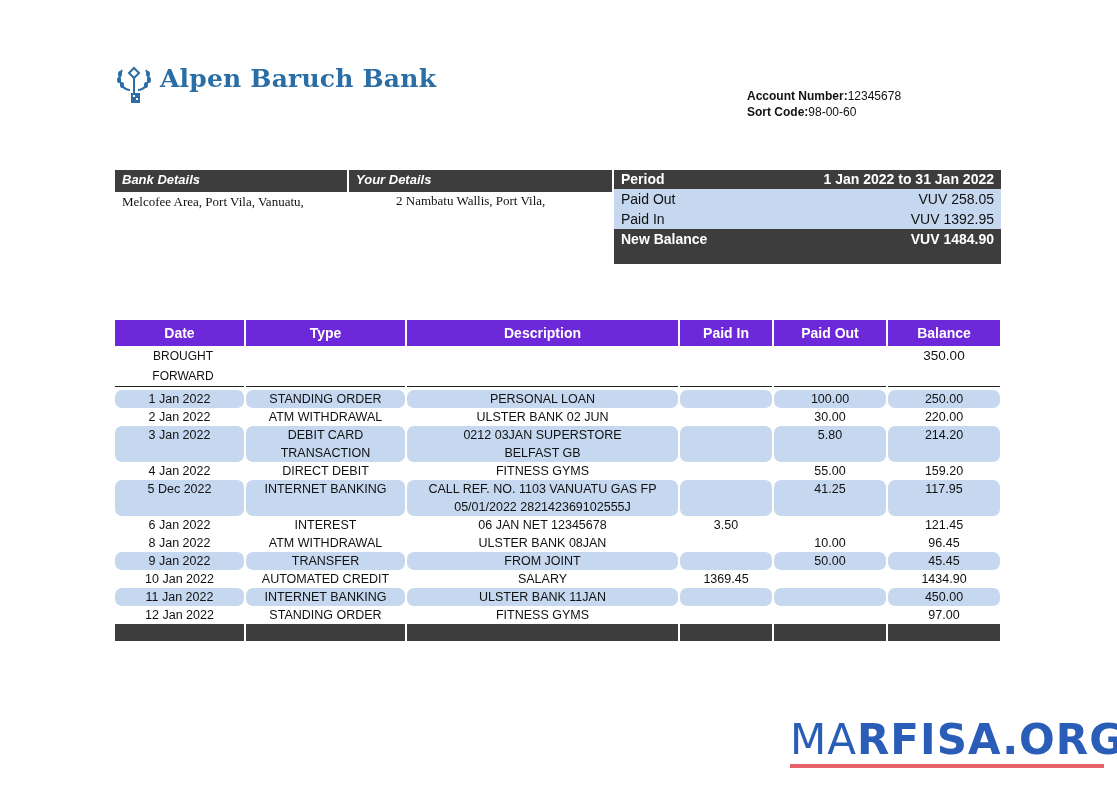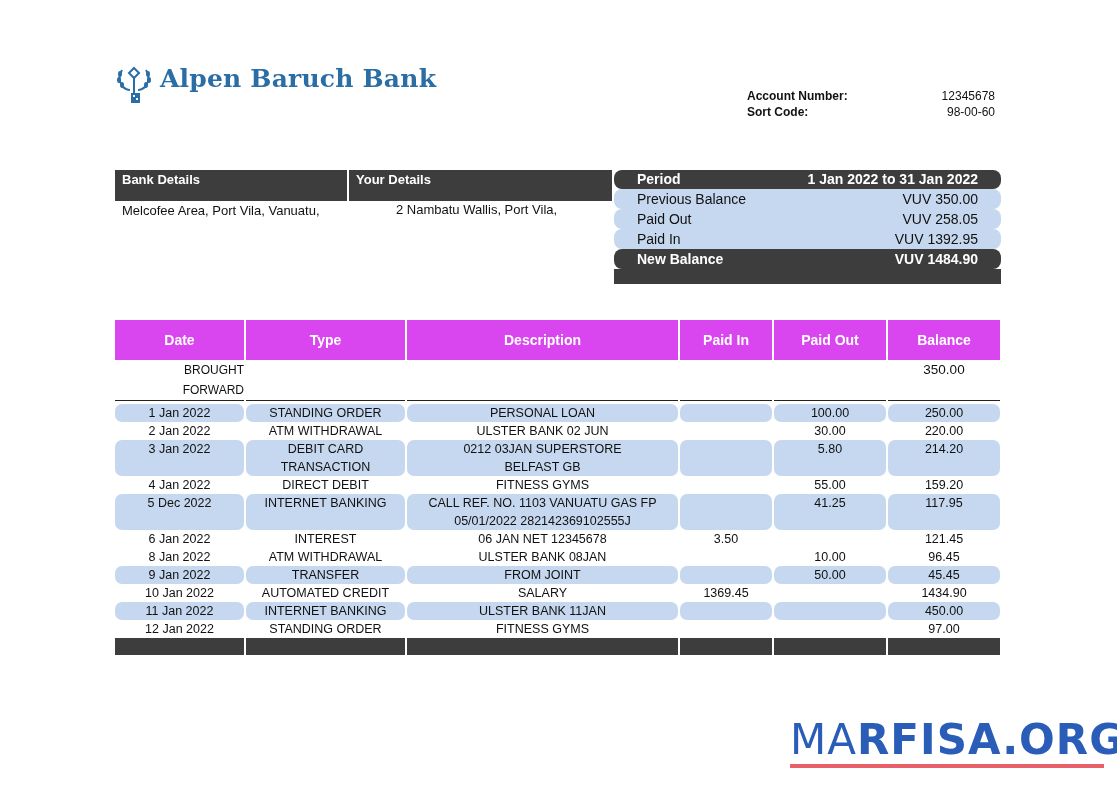--- a/index.html
+++ b/index.html
@@ -5,46 +5,46 @@
   html, body { margin:0; padding:0; background:#ffffff; }
   body { width:1117px; height:787px; position:relative; overflow:hidden;
          font-family:"Liberation Sans", "DejaVu Sans", sans-serif; color:#111; }
 
   .logo { position:absolute; left:114px; top:64px; display:flex; }
   .logo .key { width:40px; height:42px; margin-right:6px; }
   .logo .name { font-family:"DejaVu Serif", "Liberation Serif", serif; font-weight:bold;
                 font-size:25px; color:#2b6ea6; letter-spacing:0.2px; }
 
   .acct { position:absolute; left:747px; top:88px; width:248px; font-size:12px; }
-  .acct .row { display:flex; justify-content:space-between; height:16px; line-height:16px; }
+  .acct .row { display:flex; justify-content:flex-start; height:16px; line-height:16px; }
   .acct .lbl { font-weight:bold; }
 
   .dark { background:#3d3d3d; color:#fff; font-weight:bold; }
   .blue { background:#c6d8ef; }
 
   .box { position:absolute; font-size:13px; }
-  .box .hd { height:31px; line-height:19px; padding-left:7px; }
-  .box .body { padding-left:7px; line-height:19px; padding-top:0; }
+  .box .hd { height:22px; line-height:19px; padding-left:7px;font-style:italic; }
+  .box .body { padding-left:7px; line-height:19px; padding-top:0;font-family:Liberation Serif, serif; }
 
   .bank { left:115px; top:170px; width:232px; }
   .yours { left:349px; top:170px; width:263px; }
   .yours .body { line-height:18px;margin-left:40px; }
 
   .period { position:absolute; left:614px; top:170px; width:387px; font-size:14px; }
-  .period .r { display:flex; justify-content:space-between; padding:0 23px; height:20px; line-height:20px;border-radius:8px; }
+  .period .r { display:flex; justify-content:space-between; padding:0 7px; height:20px; line-height:20px; }
   .period .r.first { height:19px; line-height:19px; }
   .period .foot { height:15px; background:#3d3d3d; }
 
   table.tx { position:absolute; left:115px; top:320px; border-collapse:separate; border-spacing:2px 0;
              margin-left:-2px; font-size:12.5px; }
-  table.tx th { background:#d946ef; color:#fff; font-weight:bold; font-size:14px; height:40px; padding:0; text-align:center;margin-left:12px; }
+  table.tx th { background:#6d28d9; color:#fff; font-weight:bold; font-size:14px; height:26px; padding:0; text-align:center;margin-left:12px; }
   table.tx td { text-align:center; padding:0; height:18px; line-height:18px; vertical-align:top; }
   table.tx tr.b td { background:#c6d8ef;border-radius:7px; }
   table.tx tr.bf td { height:20px; line-height:20px; border-bottom:1px solid #222; }
-  table.tx tr.bf td.left { text-align:right; padding-left:7px; font-size:12px; }
+  table.tx tr.bf td.left { text-align:center; padding-left:7px; font-size:12px; }
   table.tx tr.bf td.bal { font-size:13.5px; }
   table.tx tr.foot td { background:#3d3d3d; height:17px; }
   table.tx tr.spacer td { height:3px; }
 
   .marfisa { position:absolute; left:790px; top:716px; }
   .marfisa .txt { font-family:"DejaVu Sans", sans-serif; font-size:42px; color:#2a5db8; letter-spacing:1px; line-height:48px; }
   .marfisa .txt b { font-weight:bold; }
   .marfisa .line { height:4px; background:#e8616a; margin-top:0px; width:314px; }
 </style>
 </head>
@@ -97,24 +97,20 @@
     <div>2 Nambatu Wallis, Port Vila,</div>
   </div>
 </div>
 
 <div class="period">
   <div class="r first dark">
     <span>Period</span>
     <span>1 Jan 2022 to 31 Jan 2022</span>
   </div>
   <div class="r blue">
-    <span>Previous Balance</span>
-    <span>VUV 350.00</span>
-  </div>
-  <div class="r blue">
     <span>Paid Out</span>
     <span>VUV 258.05</span>
   </div>
   <div class="r blue">
     <span>Paid In</span>
     <span>VUV 1392.95</span>
   </div>
   <div class="r dark">
     <span>New Balance</span>
     <span>VUV 1484.90</span>

